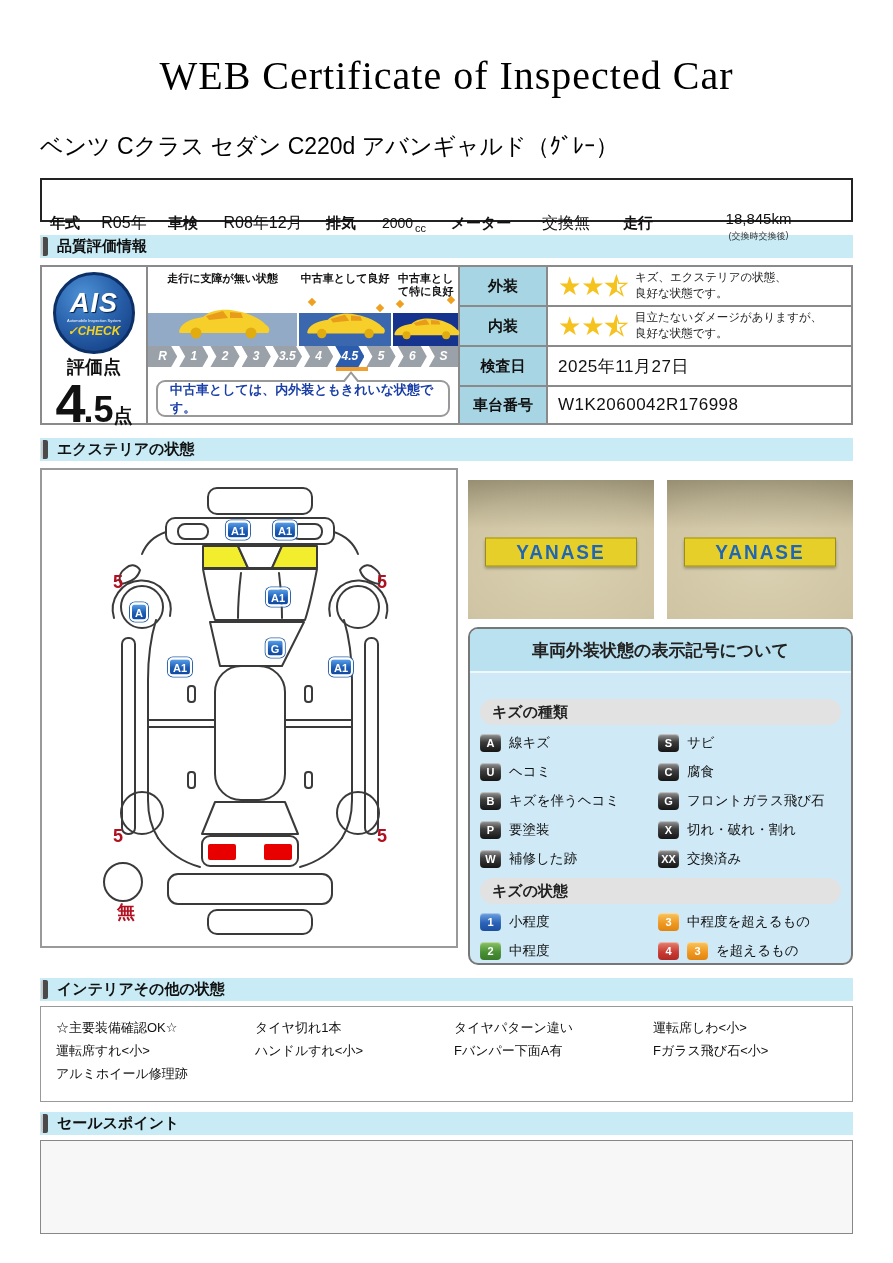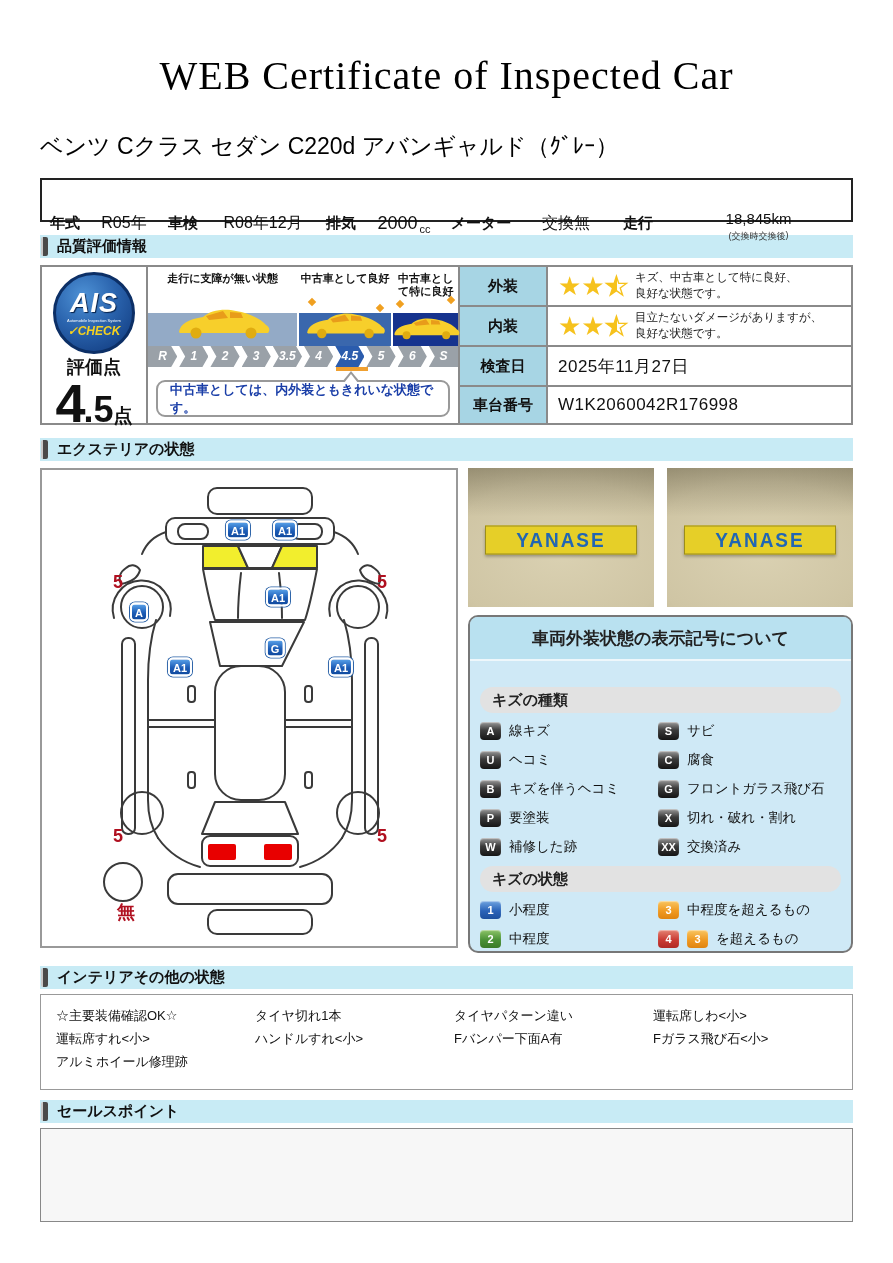--- a/index.html
+++ b/index.html
@@ -89,21 +89,21 @@
   
   .ext-wrap{margin-top:7px;display:flex;gap:10px;}
   .diagram{width:418px;height:480px;border:2px solid #999;box-sizing:border-box;position:relative;background:#fff;}
   .db{position:absolute;transform:translate(-50%,-50%);min-width:18px;height:19px;padding:0 3px;
       border-radius:5px;background:linear-gradient(180deg,#58a0e8 0%,#1c5cb6 55%,#114a9e 100%);
       border:2px solid #fff;box-shadow:0 0 0 1px #2a62a8;color:#fff;font-size:11px;font-weight:bold;
       display:flex;align-items:center;justify-content:center;box-sizing:border-box;z-index:5;}
   .dl{position:absolute;transform:translate(-50%,-50%);color:#b01020;font-weight:bold;font-size:18px;z-index:5;}
 
   .ext-right{width:385px;}
-  .photos{display:flex;gap:13px;}
+  .photos{display:flex;gap:13px;margin-top:12px;}
   .photo{width:191px;height:139px;position:relative;
          background:linear-gradient(180deg,rgba(50,45,30,.28),rgba(0,0,0,0) 35%),
                     radial-gradient(130% 110% at 50% 62%,#dad1b2 0%,#cfc5a4 48%,#b2a887 82%,#8e8566 100%);}
   .sign{position:absolute;left:50%;top:52%;transform:translate(-50%,-50%);width:150px;height:27px;
         background:#e6cf28;border:1px solid #9c8d1a;box-shadow:0 2px 3px rgba(0,0,0,.3);
         display:flex;align-items:center;justify-content:center;}
   .sign span{color:#2166b4;font-weight:bold;font-size:19px;letter-spacing:2px;transform:scaleY(1.08);}
 
   .legend{margin-top:8px;border:2px solid #777;border-radius:10px;background:#cfe9f6;overflow:hidden;height:338px;box-sizing:border-box;}
   .legend-h{height:42px;background:#b9e1f0;display:flex;align-items:center;justify-content:center;
@@ -139,21 +139,21 @@
     <div class="car-name">ベンツ Cクラス セダン C220d アバンギャルド（ｸﾞﾚｰ）</div>
 
     <div class="spec">
       <div class="h w-ys">年式</div>
       <div class="v w-yv">R05年</div>
       <div class="h w-ss">車検</div>
       <div class="v w-sv">R08年12月</div>
       <div class="h w-hs">排気</div>
       <div class="v w-hv">
         <span class="haiki-val">
-            <span style="font-size:18px">2000</span>
+            <span style="font-size:14px">2000</span>
             <span class="haiki-unit">cc</span>
           </span>
       </div>
       <div class="h w-ms">メーター</div>
       <div class="v w-mv">交換無</div>
       <div class="h w-rs">走行</div>
       <div class="v w-rv">
         <div class="soko-main">18,845km</div>
         <div class="soko-note">
           <span>(交換時</span>
@@ -242,21 +242,21 @@
       <div class="qcol-table">
         <div class="qrow">
           <div class="qh">外装</div>
           <div class="qv">
             <span class="stars">
                 <span class="star">★</span>
                 <span class="star">★</span>
                 <span class="star half">★</span>
               </span>
             <span class="star-text">
-              <span>キズ、中古車として特に良好、</span><br><span>良好な状態です。</span>
+              <span>キズ、エクステリアの状態、</span><br><span>良好な状態です。</span>
             </span>
           </div>
         </div>
         <div class="qrow">
           <div class="qh">内装</div>
           <div class="qv">
             <span class="stars">
                 <span class="star">★</span>
                 <span class="star">★</span>
                 <span class="star half">★</span>

